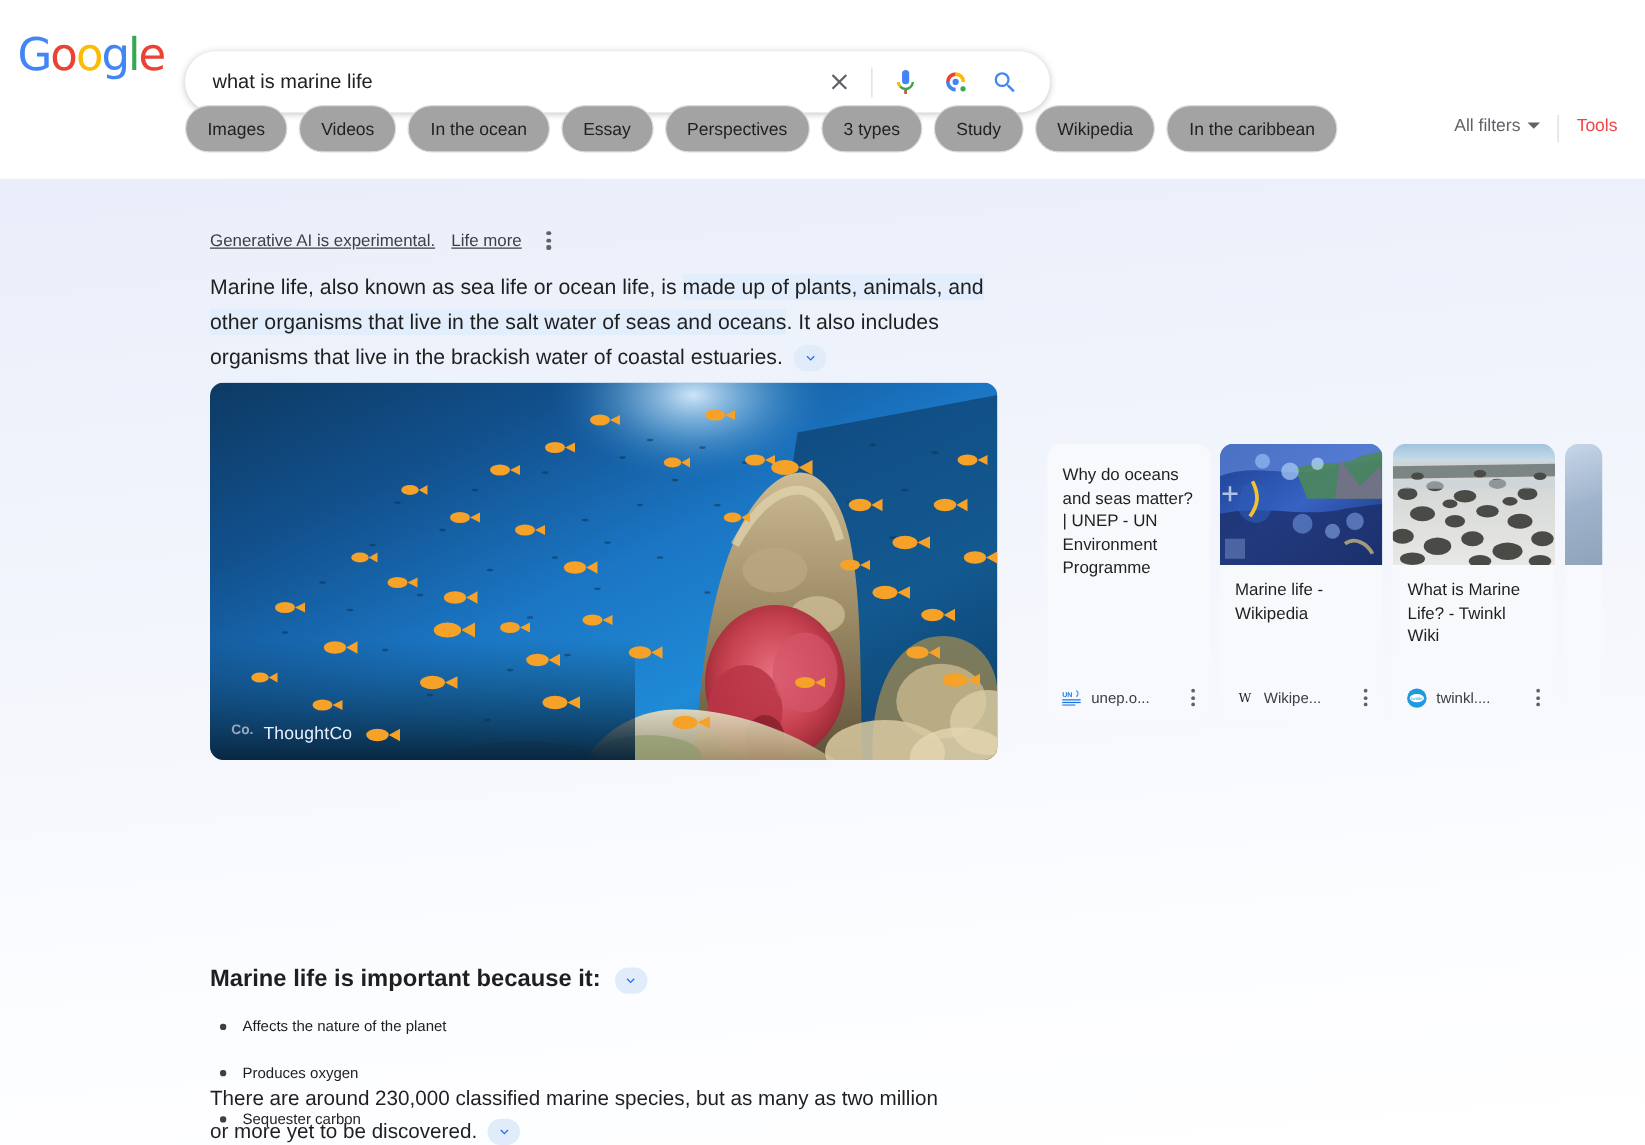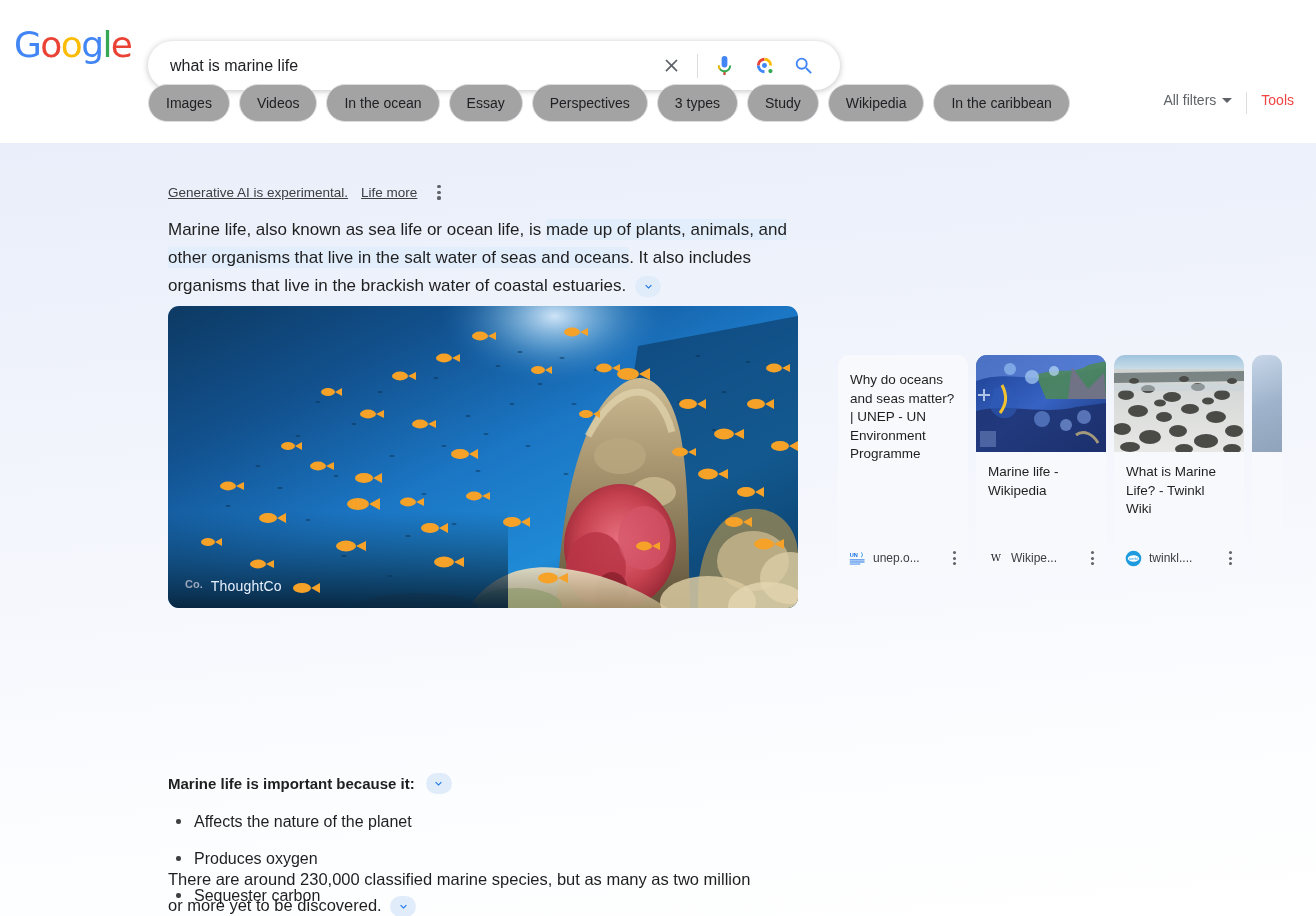--- a/index.html
+++ b/index.html
@@ -102,28 +102,28 @@
   }
   .attrib {
     position: absolute; left: 17px; bottom: 14px;
     display: flex; align-items: flex-start; gap: 8px; z-index: 5;
   }
   .attrib .mark { font-size: 11px; color: #9aa7bd; font-weight: 600; }
   .attrib .brand { font-size: 14px; color: #e8f0ff; font-weight: 500; letter-spacing: .2px; }
 
   .sub-head {
     position: absolute; left: 0; top: 630px;
-    font-size: 15px; font-weight: 700; color: #1f1f1f;
+    font-size: 19px; font-weight: 700; color: #1f1f1f;
     display: flex; align-items: center; gap: 7px;
   }
   .bullets { position: absolute; left: 0; top: 668px; width: 640px; }
   .bullets li {
     list-style: none; position: relative;
     padding-left: 26px; margin-bottom: 16px;
-    font-size: 16px; color: #1f1f1f; line-height: 21px;
+    font-size: 12px; color: #1f1f1f; line-height: 21px;
   }
   .bullets li::before {
     content: ""; position: absolute; left: 8px; top: 8px;
     width: 4.5px; height: 4.5px; border-radius: 50%; background: #3c4043;
   }
   .closing {
     position: absolute; left: 0; top: 723px; width: 600px;
     font-size: 16.5px; line-height: 26px; color: #1f1f1f;
   }
 

